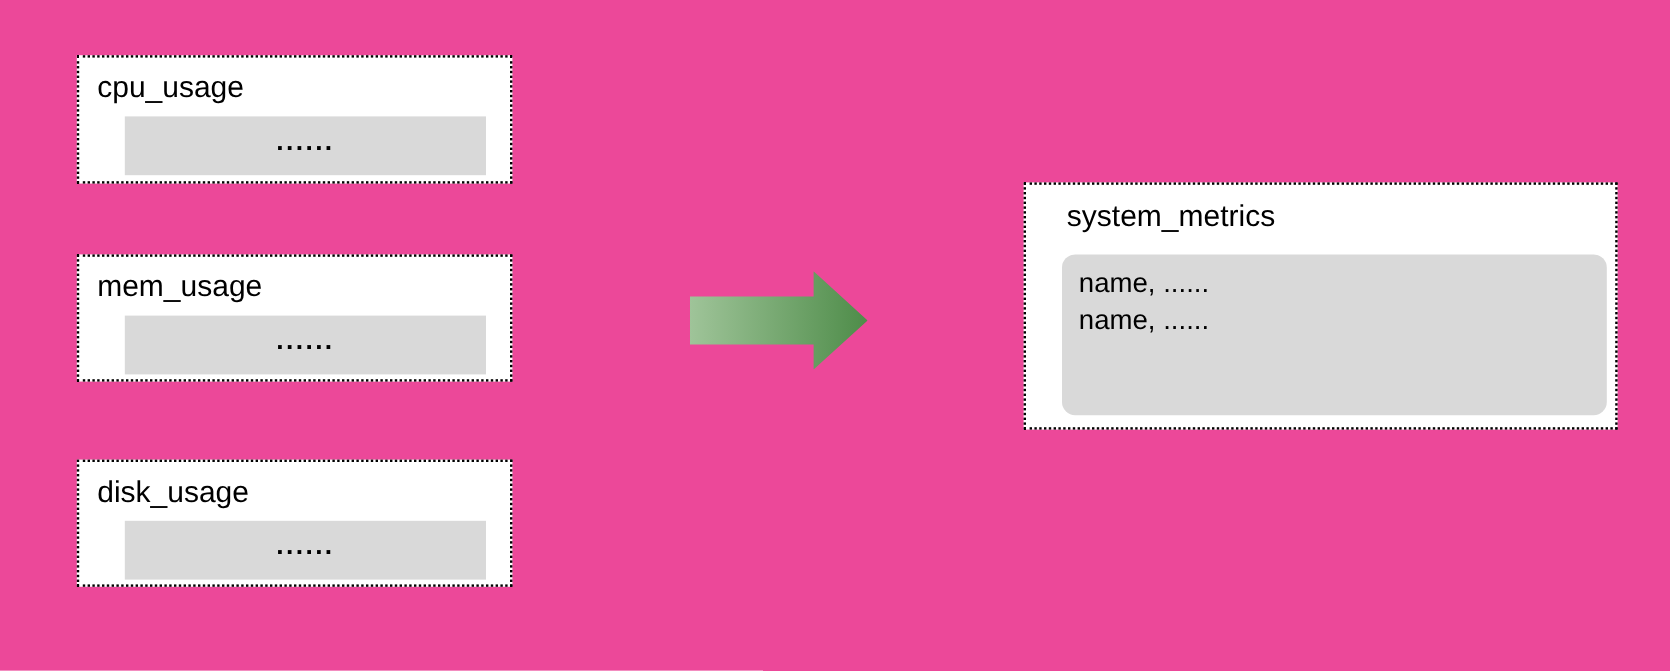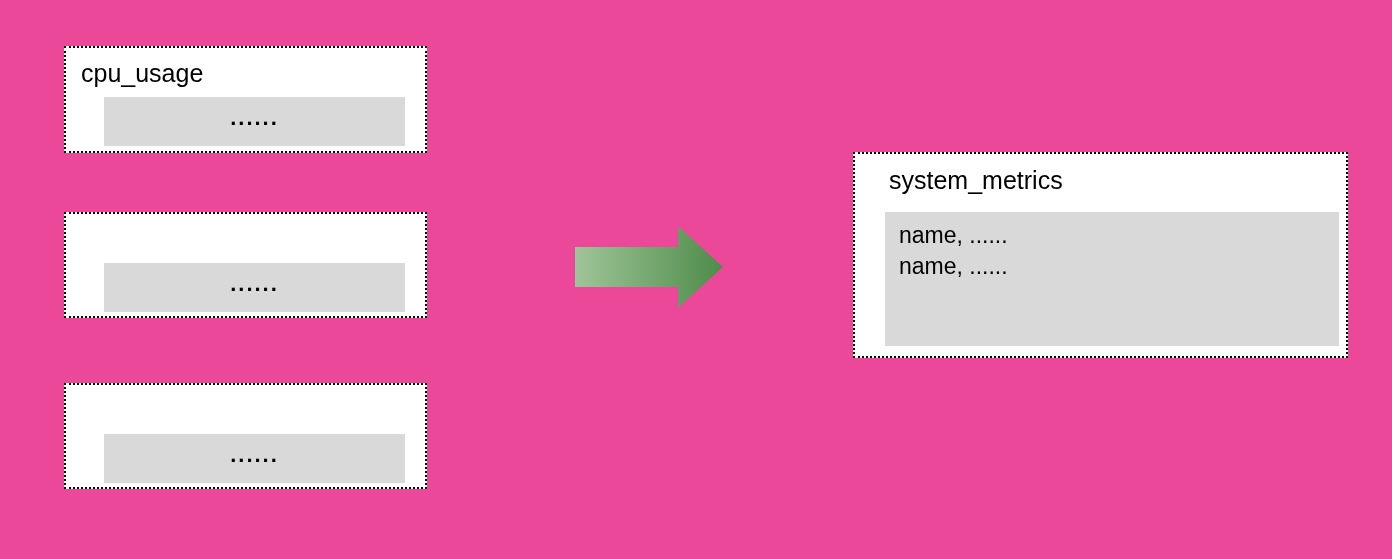--- a/index.html
+++ b/index.html
@@ -73,20 +73,21 @@
   #box-target .node-label { top: 12px; left: 14px; margin-left: 20px; }
   .target-body {
     position: absolute;
     left: 30px;
     top: 58px;
     width: 454px;
     height: 134px;
     background: #d9d9d9;
     padding: 8px 0 0 14px;
     box-sizing: border-box;
+    border-radius: 11px;
   }
   .target-field {
     font-size: 23px;
     line-height: 31px;
     color: #000000;
     white-space: nowrap;
   }
 </style>
 </head>
 <body>
@@ -94,26 +95,28 @@
 <div class="canvas">
 
   <div class="node-box src-box" id="box-cpu">
     <div class="node-label">cpu_usage</div>
     <div class="src-bar">
       <span class="dots">......</span>
     </div>
   </div>
 
   <div class="node-box src-box" id="box-mem">
+    <div class="node-label">mem_usage</div>
     <div class="src-bar">
       <span class="dots">......</span>
     </div>
   </div>
 
   <div class="node-box src-box" id="box-disk">
+    <div class="node-label">disk_usage</div>
     <div class="src-bar">
       <span class="dots">......</span>
     </div>
   </div>
 
   <div class="arrow-wrap">
     <svg width="148" height="82" viewBox="0 0 148 82" xmlns="http://www.w3.org/2000/svg">
       <defs>
         <linearGradient id="arrowGrad" x1="0" y1="0" x2="1" y2="0">
           <stop offset="0" stop-color="#9fc499"></stop>

